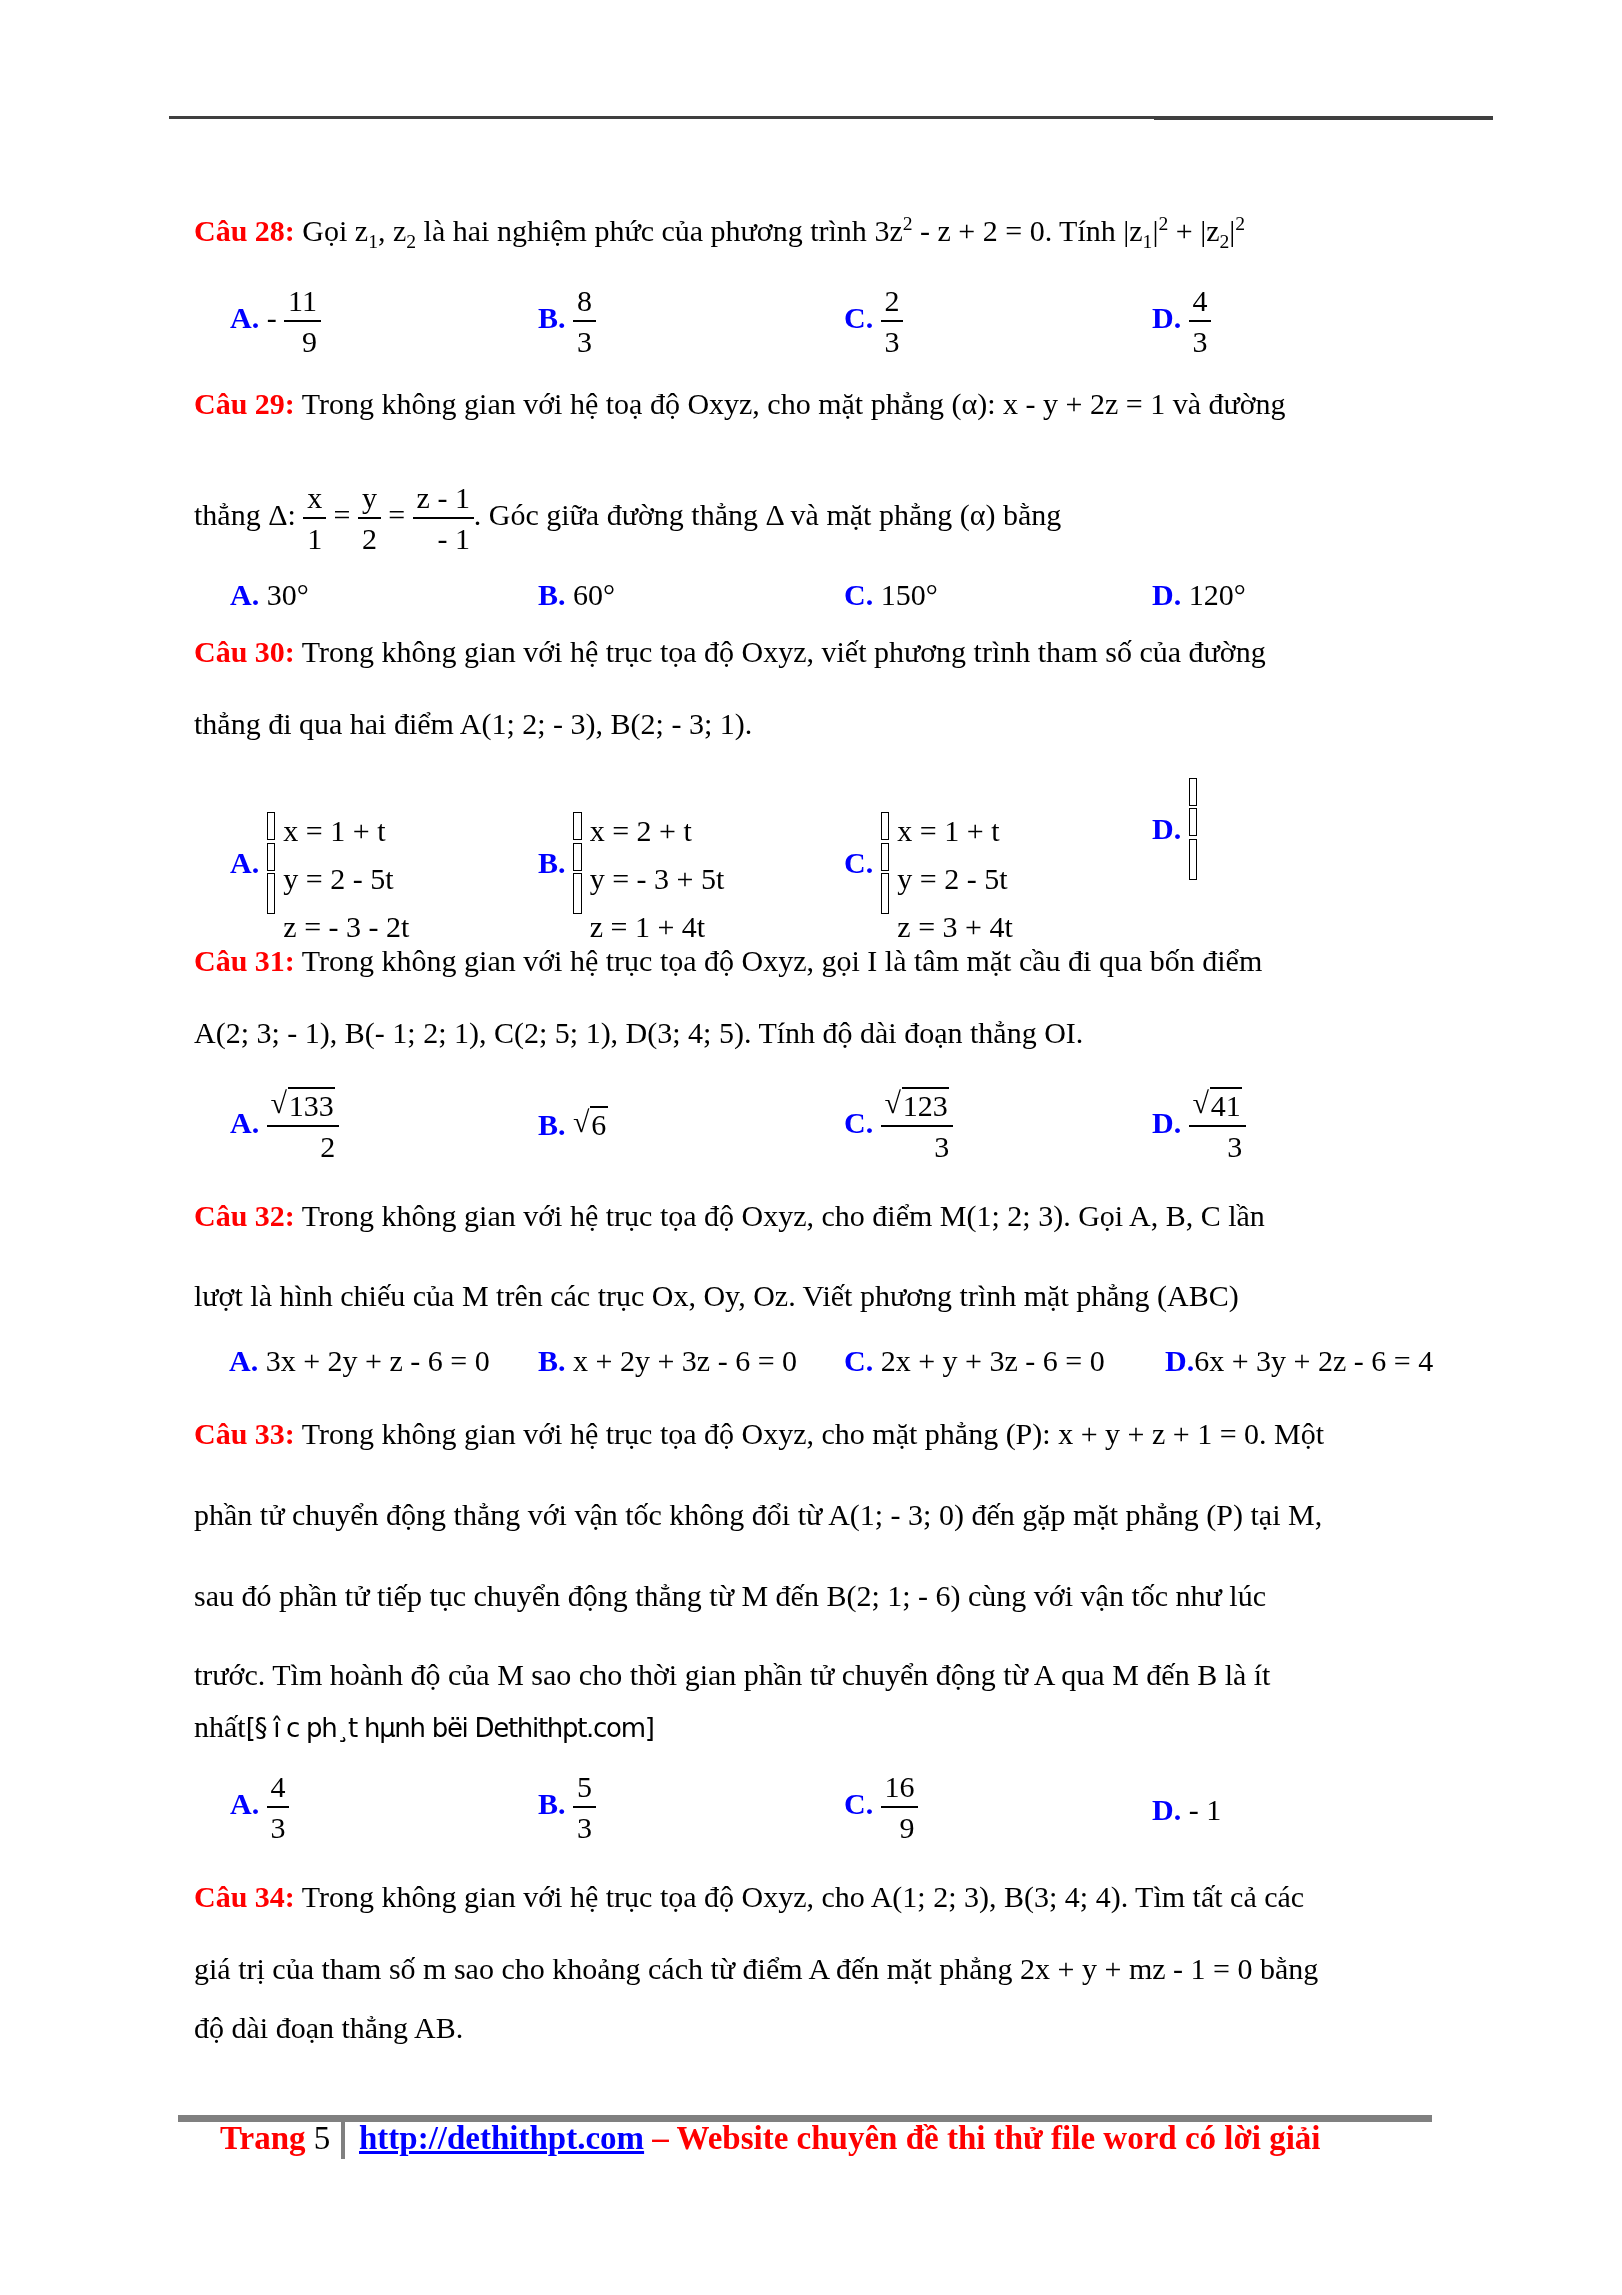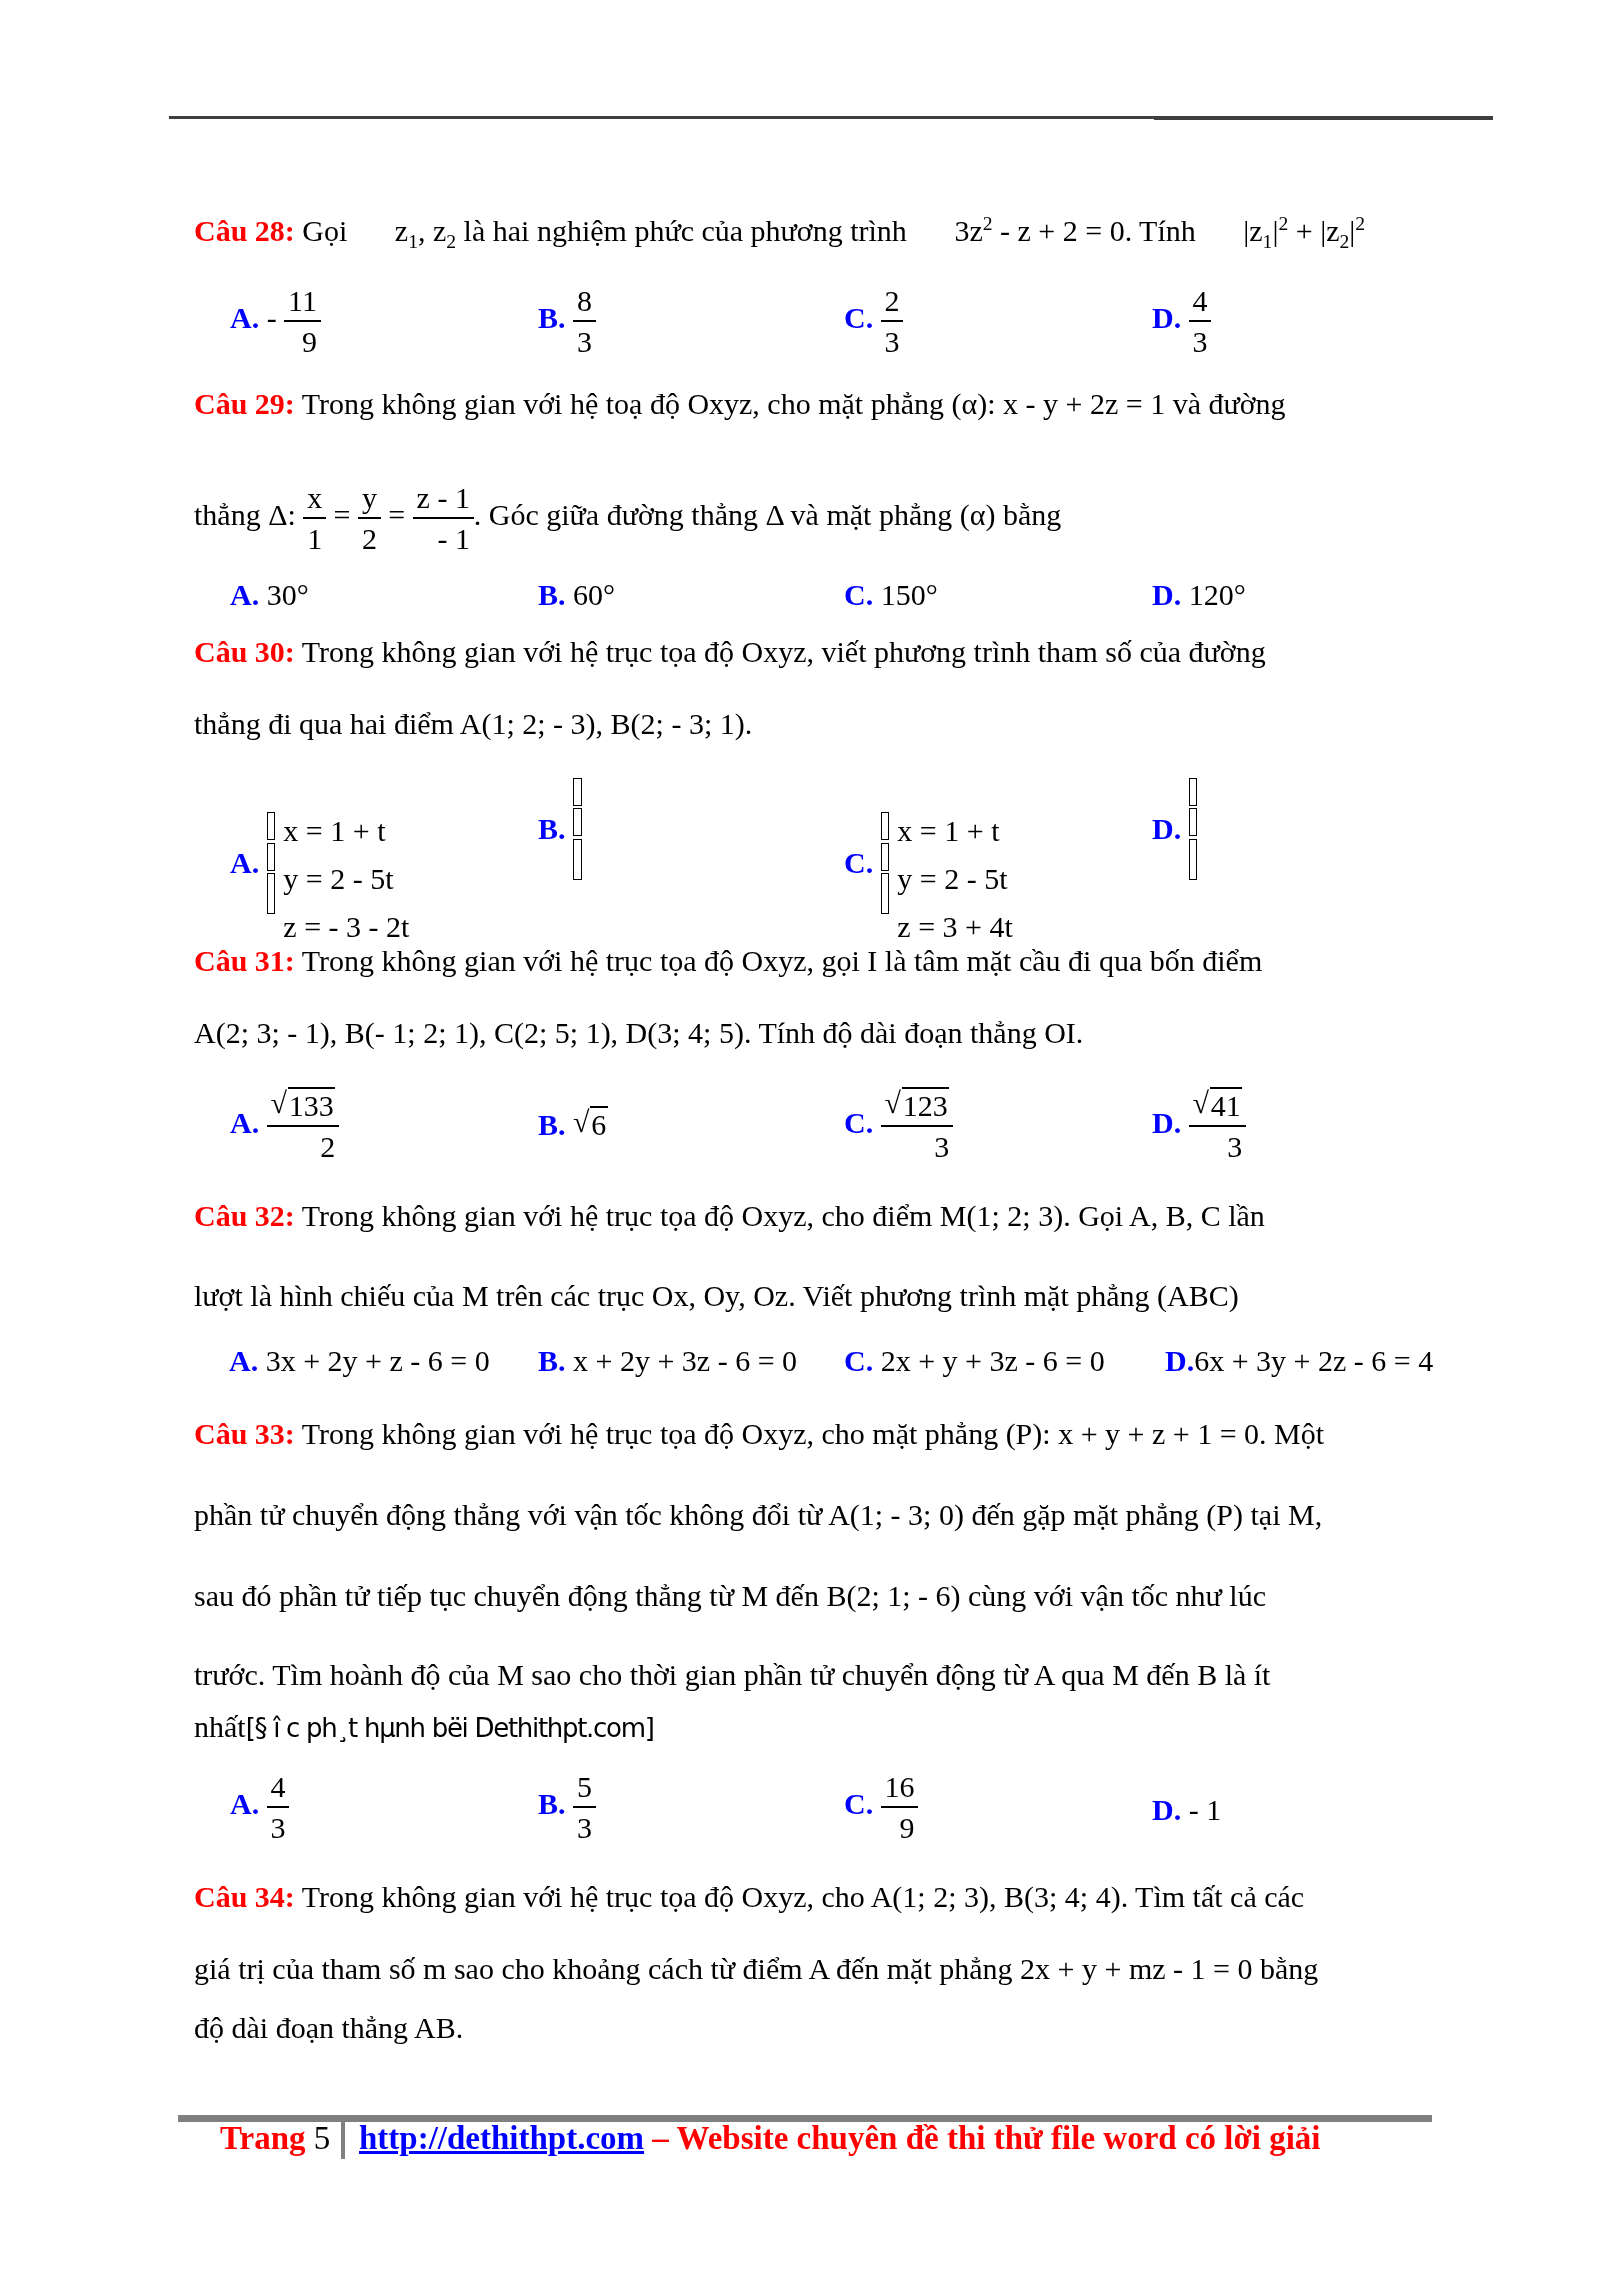--- a/index.html
+++ b/index.html
@@ -3,21 +3,21 @@
 <meta charset="utf-8">
 <style>
   html, body { margin:0; padding:0; background:#fff; }
   body { width:1623px; height:2295px; position:relative; overflow:hidden;
          font-family:"Liberation Serif","DejaVu Serif",serif; color:#000; font-size:30px; }
   .topline { position:absolute; left:169px; top:116px; width:985px; height:3.3px; background:#3f3f3f; }
   .topline2 { position:absolute; left:1154px; top:116px; width:339px; height:3.9px; background:#3f3f3f; }
   .line { position:absolute; left:194px; white-space:nowrap; line-height:37px; }
   .q { color:#ff0000; font-weight:bold; }
   .opt-letter { color:#0000ff; font-weight:bold; }
-  .math { font-family:"Liberation Serif",serif;margin-left:40px; }
+  .math { font-family:"Liberation Serif",serif; }
   .opt { position:absolute; white-space:nowrap; }
   .frac { display:inline-block; vertical-align:middle; text-align:right; line-height:39px; }
   .frac .num, .frac .den { display:block; padding:0 3.9px; }
   .frac .bar { display:block; height:2px; background:#000; }
   .sqrt { display:inline-block; position:relative; padding-left:17px; }
   .sqrt::before { content:"√"; position:absolute; left:0; top:-2.6px; }
   .sqrt .rad { border-top:2px solid #000; padding:0 1.3px; }
   .sys { display:inline-block; vertical-align:middle; line-height:48px;margin-top:32px; }
   .brace { display:inline-block; width:9.2px; vertical-align:middle; }
   .brace span { display:block; width:6.5px; border:1.3px solid #000; margin:2.6px 0; }
@@ -65,20 +65,21 @@
 <div class="line" style="top:705px">thẳng đi qua hai điểm A(1; 2; - 3), B(2; - 3; 1).</div>
 
 <div class="opt" style="left:230px;top:775px">
   <span class="opt-letter" style="vertical-align:middle">A.</span>
   <span class="brace"><span style="height:26px"></span><span style="height:26px"></span><span style="height:39px"></span></span>
   <span class="sys"><div>x = 1 + t</div><div>y = 2 - 5t</div><div>z = - 3 - 2t</div></span>
 </div>
 <div class="opt" style="left:538px;top:775px">
   <span class="opt-letter" style="vertical-align:middle">B.</span>
   <span class="brace"><span style="height:26px"></span><span style="height:26px"></span><span style="height:39px"></span></span>
+  <span class="sys"><div>x = 2 + t</div><div>y = - 3 + 5t</div><div>z = 1 + 4t</div></span>
 </div>
 <div class="opt" style="left:844px;top:775px">
   <span class="opt-letter" style="vertical-align:middle">C.</span>
   <span class="brace"><span style="height:26px"></span><span style="height:26px"></span><span style="height:39px"></span></span>
   <span class="sys"><div>x = 1 + t</div><div>y = 2 - 5t</div><div>z = 3 + 4t</div></span>
 </div>
 <div class="opt" style="left:1152px;top:775px">
   <span class="opt-letter" style="vertical-align:middle">D.</span>
   <span class="brace"><span style="height:26px"></span><span style="height:26px"></span><span style="height:39px"></span></span>
 </div>

